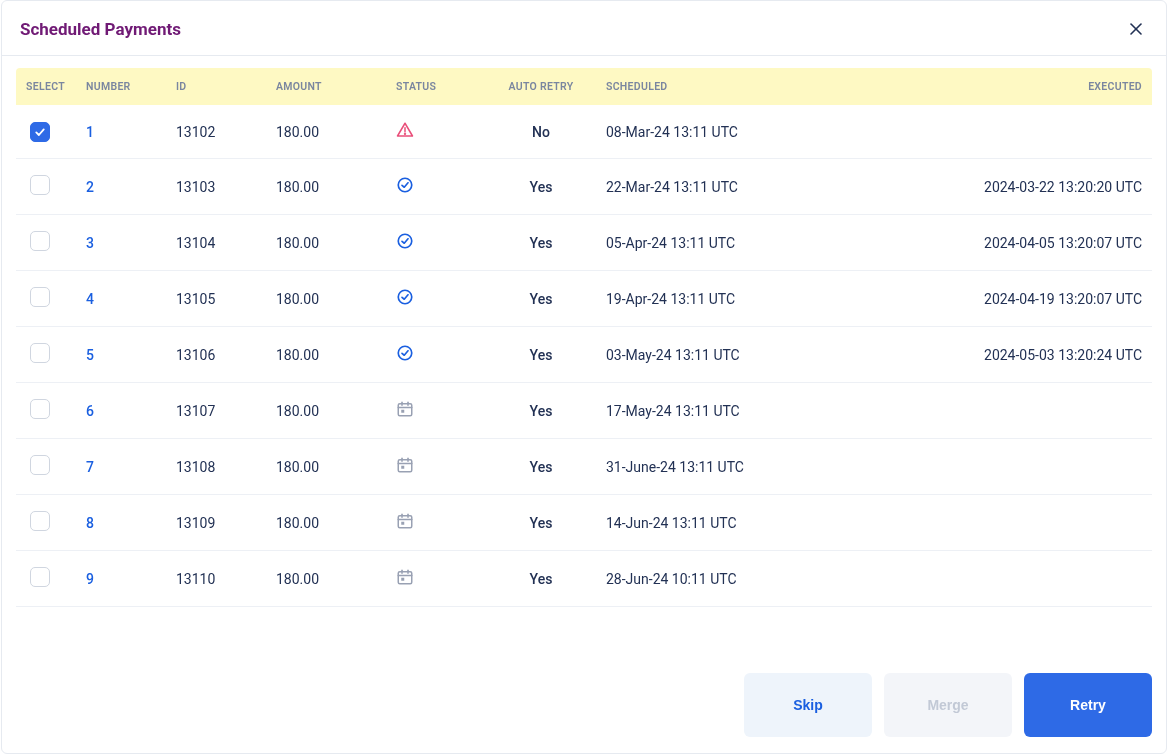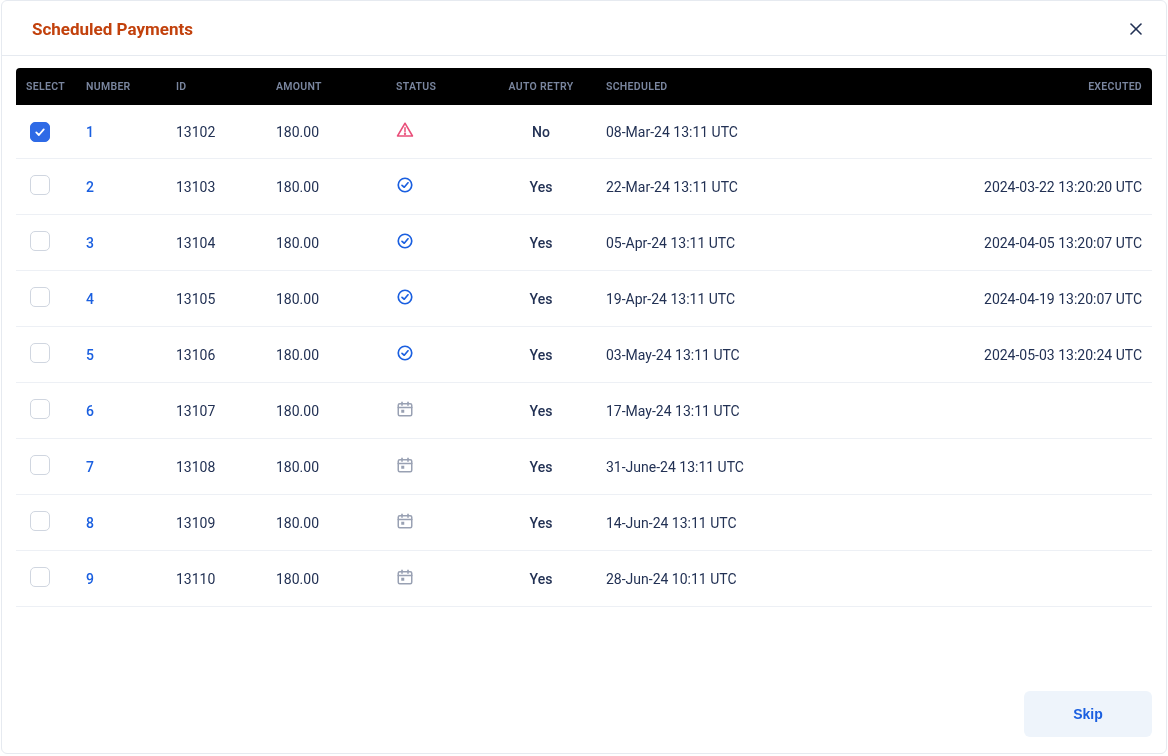--- a/index.html
+++ b/index.html
@@ -21,43 +21,42 @@
     flex-direction: column;
   }
   .modal-header {
     display: flex;
     align-items: center;
     justify-content: space-between;
     padding: 16px 18px 14px 18px;
     border-bottom: 1px solid #e6eaf0;
   }
   .modal-title {
-    color: #c2410c;
+    color: #701a75;
     font-size: 17px;
     font-weight: 700;
-    margin-left: 12px;
   }
   .close-btn {
     background: none; border: none; cursor: pointer;
     padding: 4px;
     line-height: 0;
     color: #223154;
   }
   .table-wrap {
     padding: 12px 14px 0 14px;
     flex: 1 1 auto;
     overflow: hidden;
   }
   table {
     width: 100%;
     border-collapse: collapse;
     table-layout: fixed;
   }
   thead th {
-    background: #000000;
+    background: #fef9c3;
     color: #7a869f;
     font-size: 10.5px;
     font-weight: 600;
     letter-spacing: 0.3px;
     text-transform: uppercase;
     text-align: left;
     padding: 12px 10px;
   }
   thead th:first-child { border-top-left-radius: 4px; }
   thead th:last-child  { border-top-right-radius: 4px; text-align: right; }
@@ -110,21 +109,21 @@
   
   .modal-footer {
     padding: 14px 14px 16px;
     border-top-color: transparent;
     display: flex;
     justify-content: flex-end;
     gap: 12px;
   }
   .btn {
     min-width: 128px;
-    height: 46px;
+    height: 64px;
     border-radius: 6px;
     border: none;
     font-size: 14px;
     font-weight: 600;
     cursor: pointer;
     display: inline-flex;
     align-items: center;
     justify-content: center;
     padding: 0 20px;
   }
@@ -354,15 +353,17 @@
             <td class="retry-col">Yes</td>
             <td>28-Jun-24 10:11 UTC</td>
             <td class="exec-col"></td>
           </tr>
         </tbody>
     </table>
   </div>
 
   <div class="modal-footer">
     <button class="btn btn-ghost">Skip</button>
+    <button class="btn btn-disabled">Merge</button>
+    <button class="btn btn-primary">Retry</button>
   </div>
 
 </div>
 
 </body></html>

